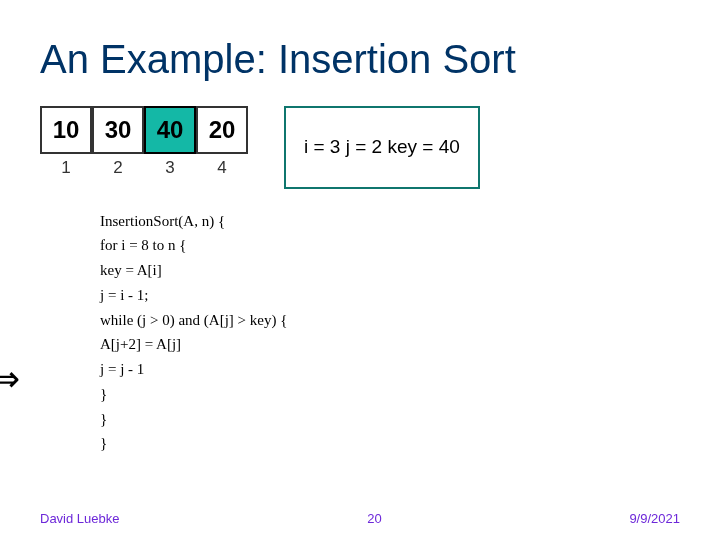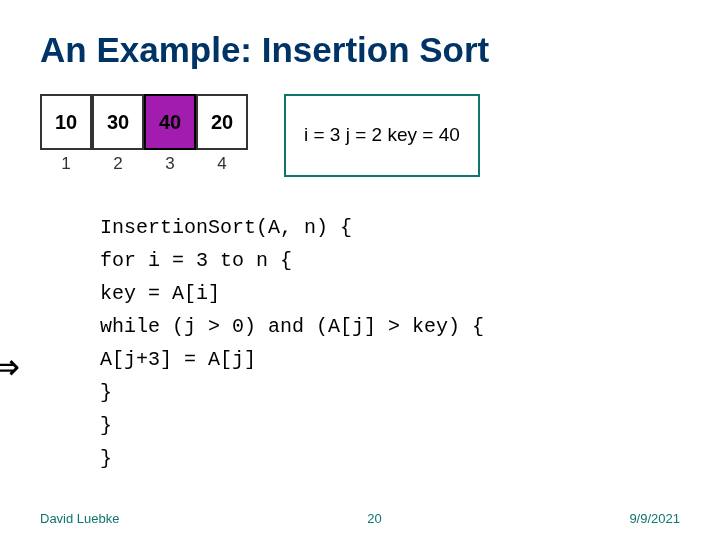--- a/index.html
+++ b/index.html
@@ -19,25 +19,25 @@
 
     .slide {
       width: 720px;
       height: 540px;
       background: #ffffff;
       position: relative;
       padding: 20px 40px;
     }
 
     .title {
-      font-size: 35px;
-      font-weight: bold;
+      font-size: 40px;
+      font-weight: normal;
       color: #003366;
       margin-bottom: 24px;
-      margin-top: 10px;
+      margin-top: 17px;
     }
 
     .content-area {
       display: flex;
       flex-direction: column;
       gap: 14px;
     }
 
     .top-section {
       display: flex;
@@ -50,33 +50,33 @@
       flex-direction: column;
       align-items: flex-start;
     }
 
     .array-cells {
       display: flex;
     }
 
     .cell {
       width: 52px;
-      height: 56px;
+      height: 48px;
       border: 2px solid #333;
       display: flex;
       align-items: center;
       justify-content: center;
-      font-size: 20px;
+      font-size: 24px;
       font-weight: bold;
       color: #000;
       background: #fff;
     }
 
     .cell.highlighted {
-      background: #a21caf;
+      background: #14b8a6;
       border-color: #000;
     }
 
     .array-indices {
       display: flex;
       margin-top: 4px;
     }
 
     .index {
       width: 52px;
@@ -89,24 +89,24 @@
       border: 2px solid #0f766e;
       padding: 25px 18px;
       font-size: 19px;
       font-family: Arial, sans-serif;
       color: #000;
       line-height: 1.5;
       margin-left: 6px;
     }
 
     .code-section {
-      margin-top: 20px;
+      margin-top: 6px;
       margin-left: 60px;
-      font-family: Liberation Mono, monospace;
-      font-size: 20px;
+      font-family: Liberation Serif, serif;
+      font-size: 15px;
       line-height: 1.65;
       color: #000;
       position: relative;
     }
 
     .arrow-container {
       position: absolute;
       left: -50px;
       top: 155px;
     }
@@ -118,21 +118,21 @@
     }
 
     .footer {
       position: absolute;
       bottom: 14px;
       left: 40px;
       right: 40px;
       display: flex;
       justify-content: center;
       font-size: 13px;
-      color: #0f766e;
+      color: #6d28d9;
     }
 
     .footer-center {
       text-align: center;
       flex: 1;
     }
   </style>
 </head>
 <body>
 
@@ -163,24 +163,26 @@
       </div>
 
     </div>
 
     <div style="position: relative;">
       <div class="arrow-container">
         <span class="arrow-icon">⇒</span>
       </div>
       <div class="code-section">
         <div>InsertionSort(A, n) {</div>
-        <div>  for i = 3 to n {</div>
+        <div>  for i = 8 to n {</div>
         <div>      key = A[i]</div>
+        <div>      j = i - 1;</div>
         <div>      while (j &gt; 0) and (A[j] &gt; key) {</div>
-        <div>              A[j+3] = A[j]</div>
+        <div>              A[j+2] = A[j]</div>
+        <div>              j = j - 1</div>
         <div>      }</div>
         <div>  }</div>
         <div>}</div>
       </div>
     </div>
 
   </div>
 
   <div class="footer">
     <span>David Luebke</span>

